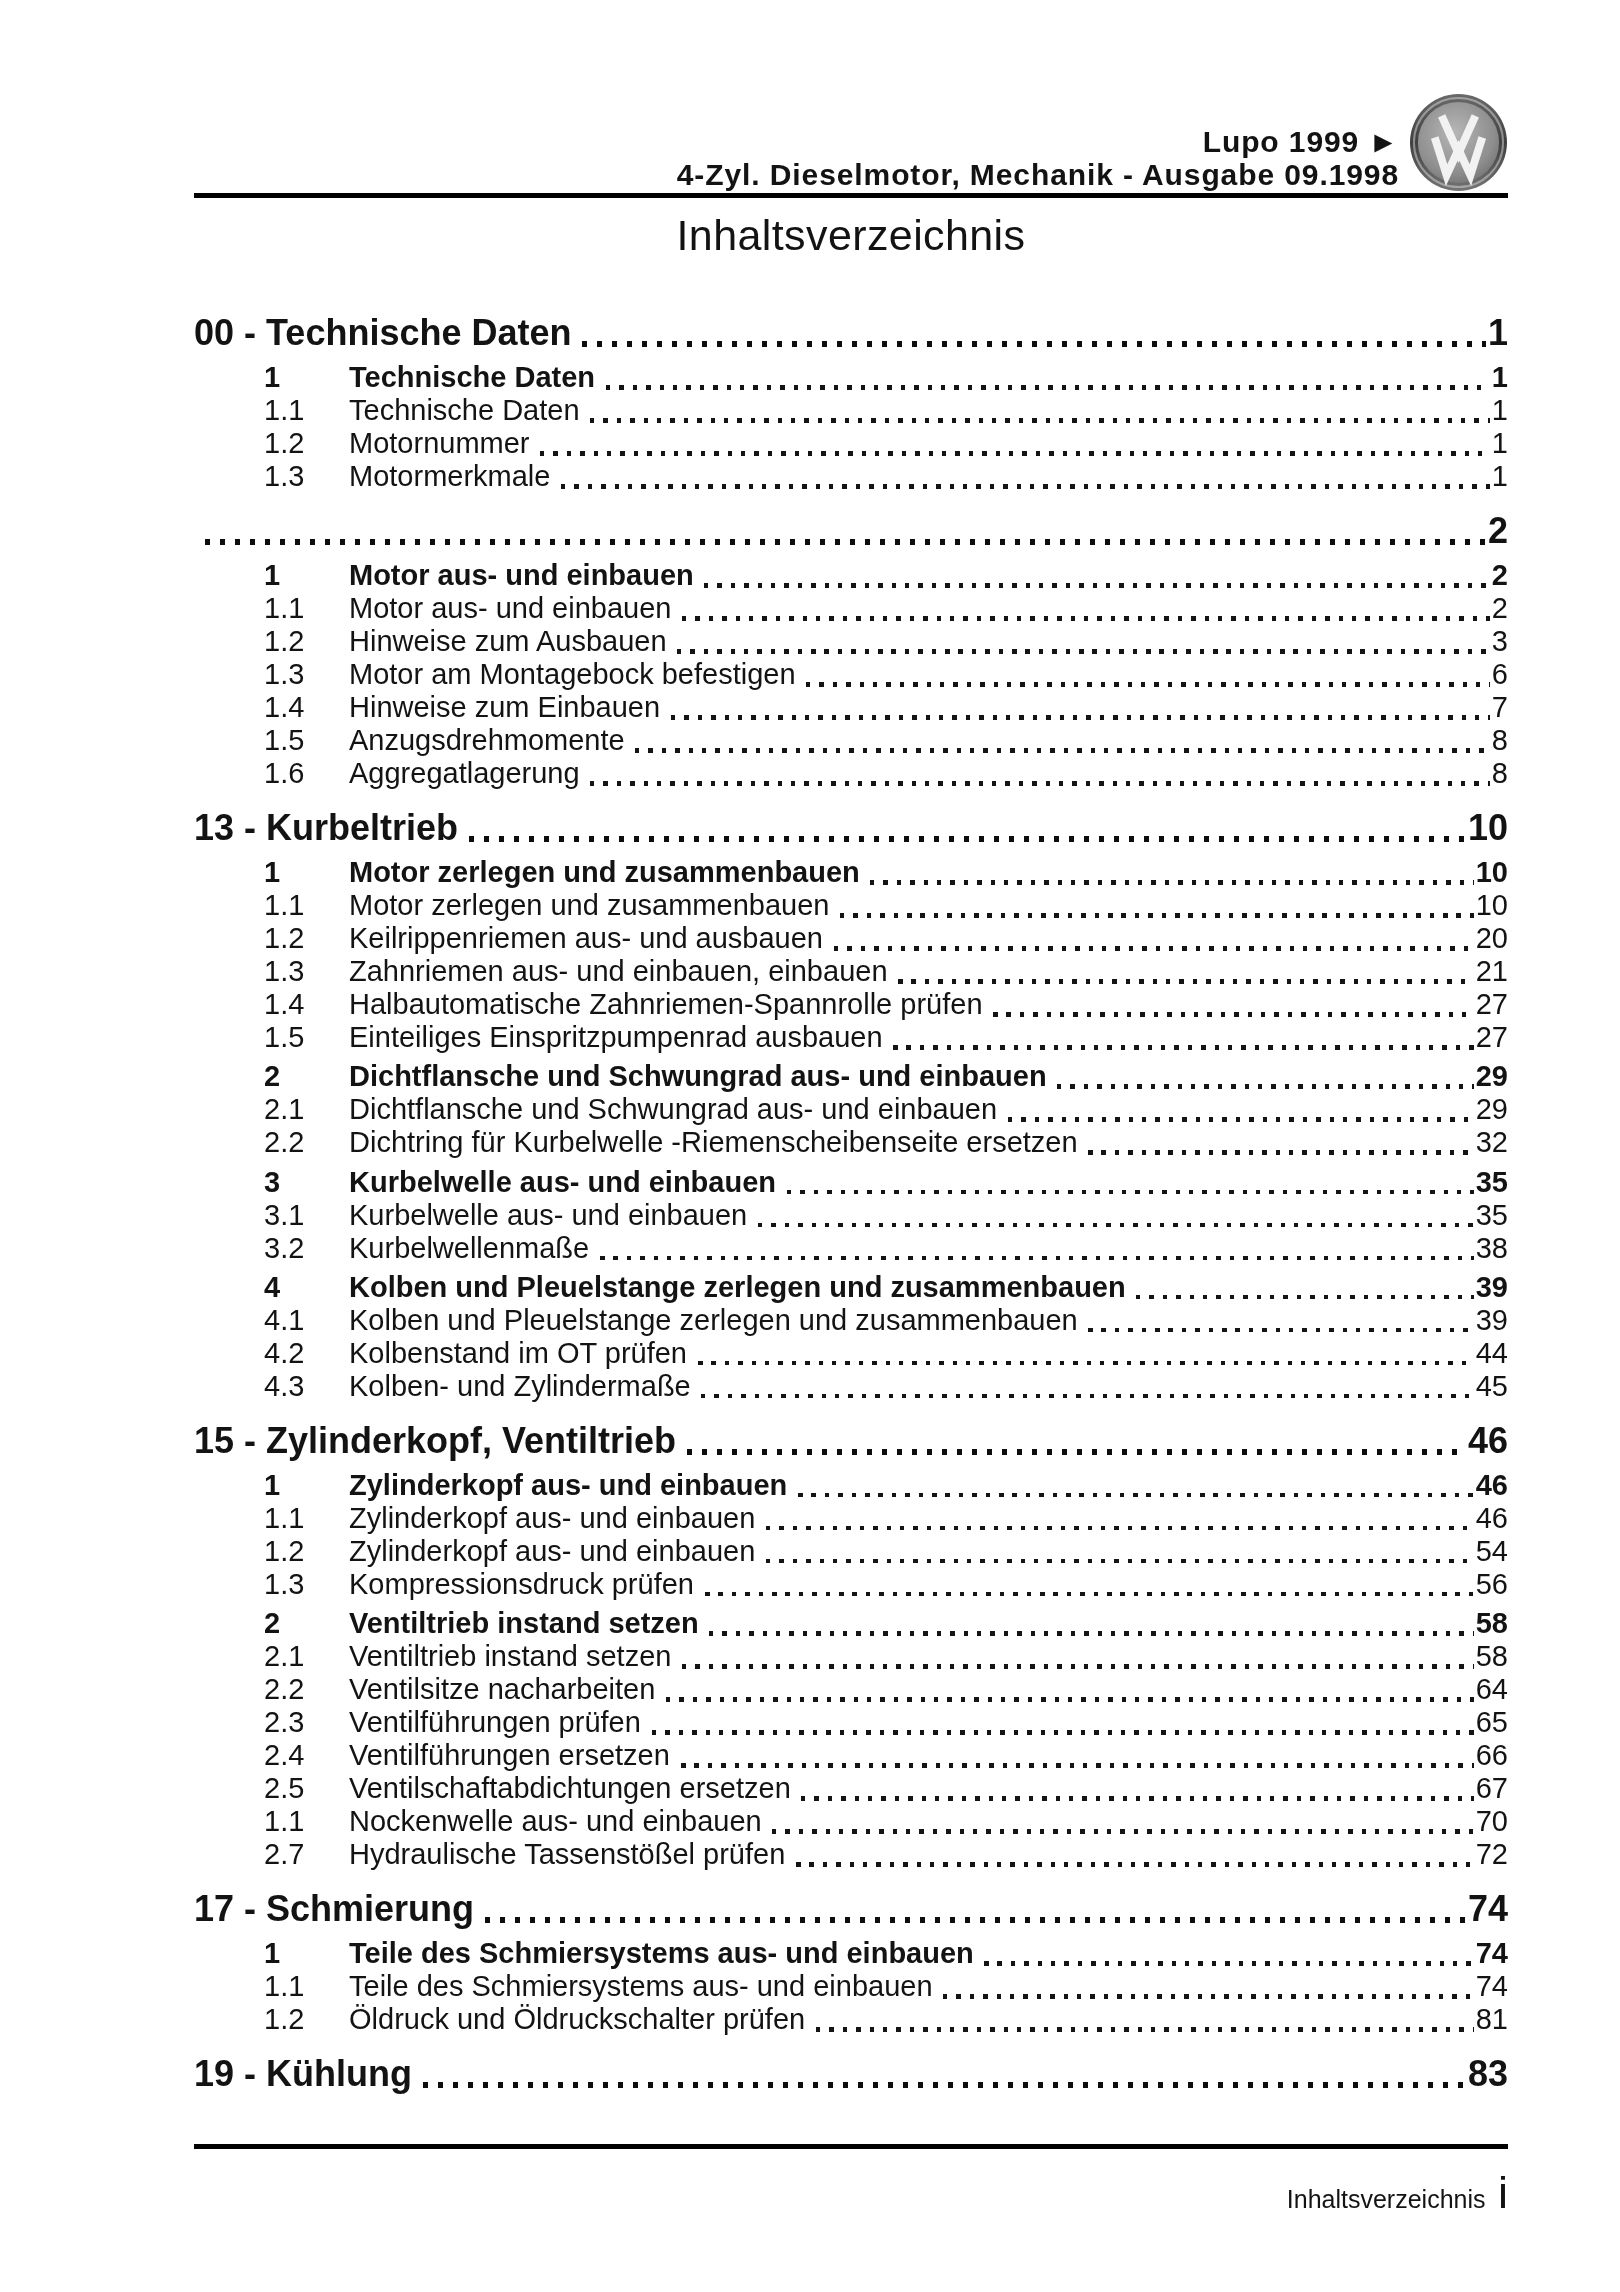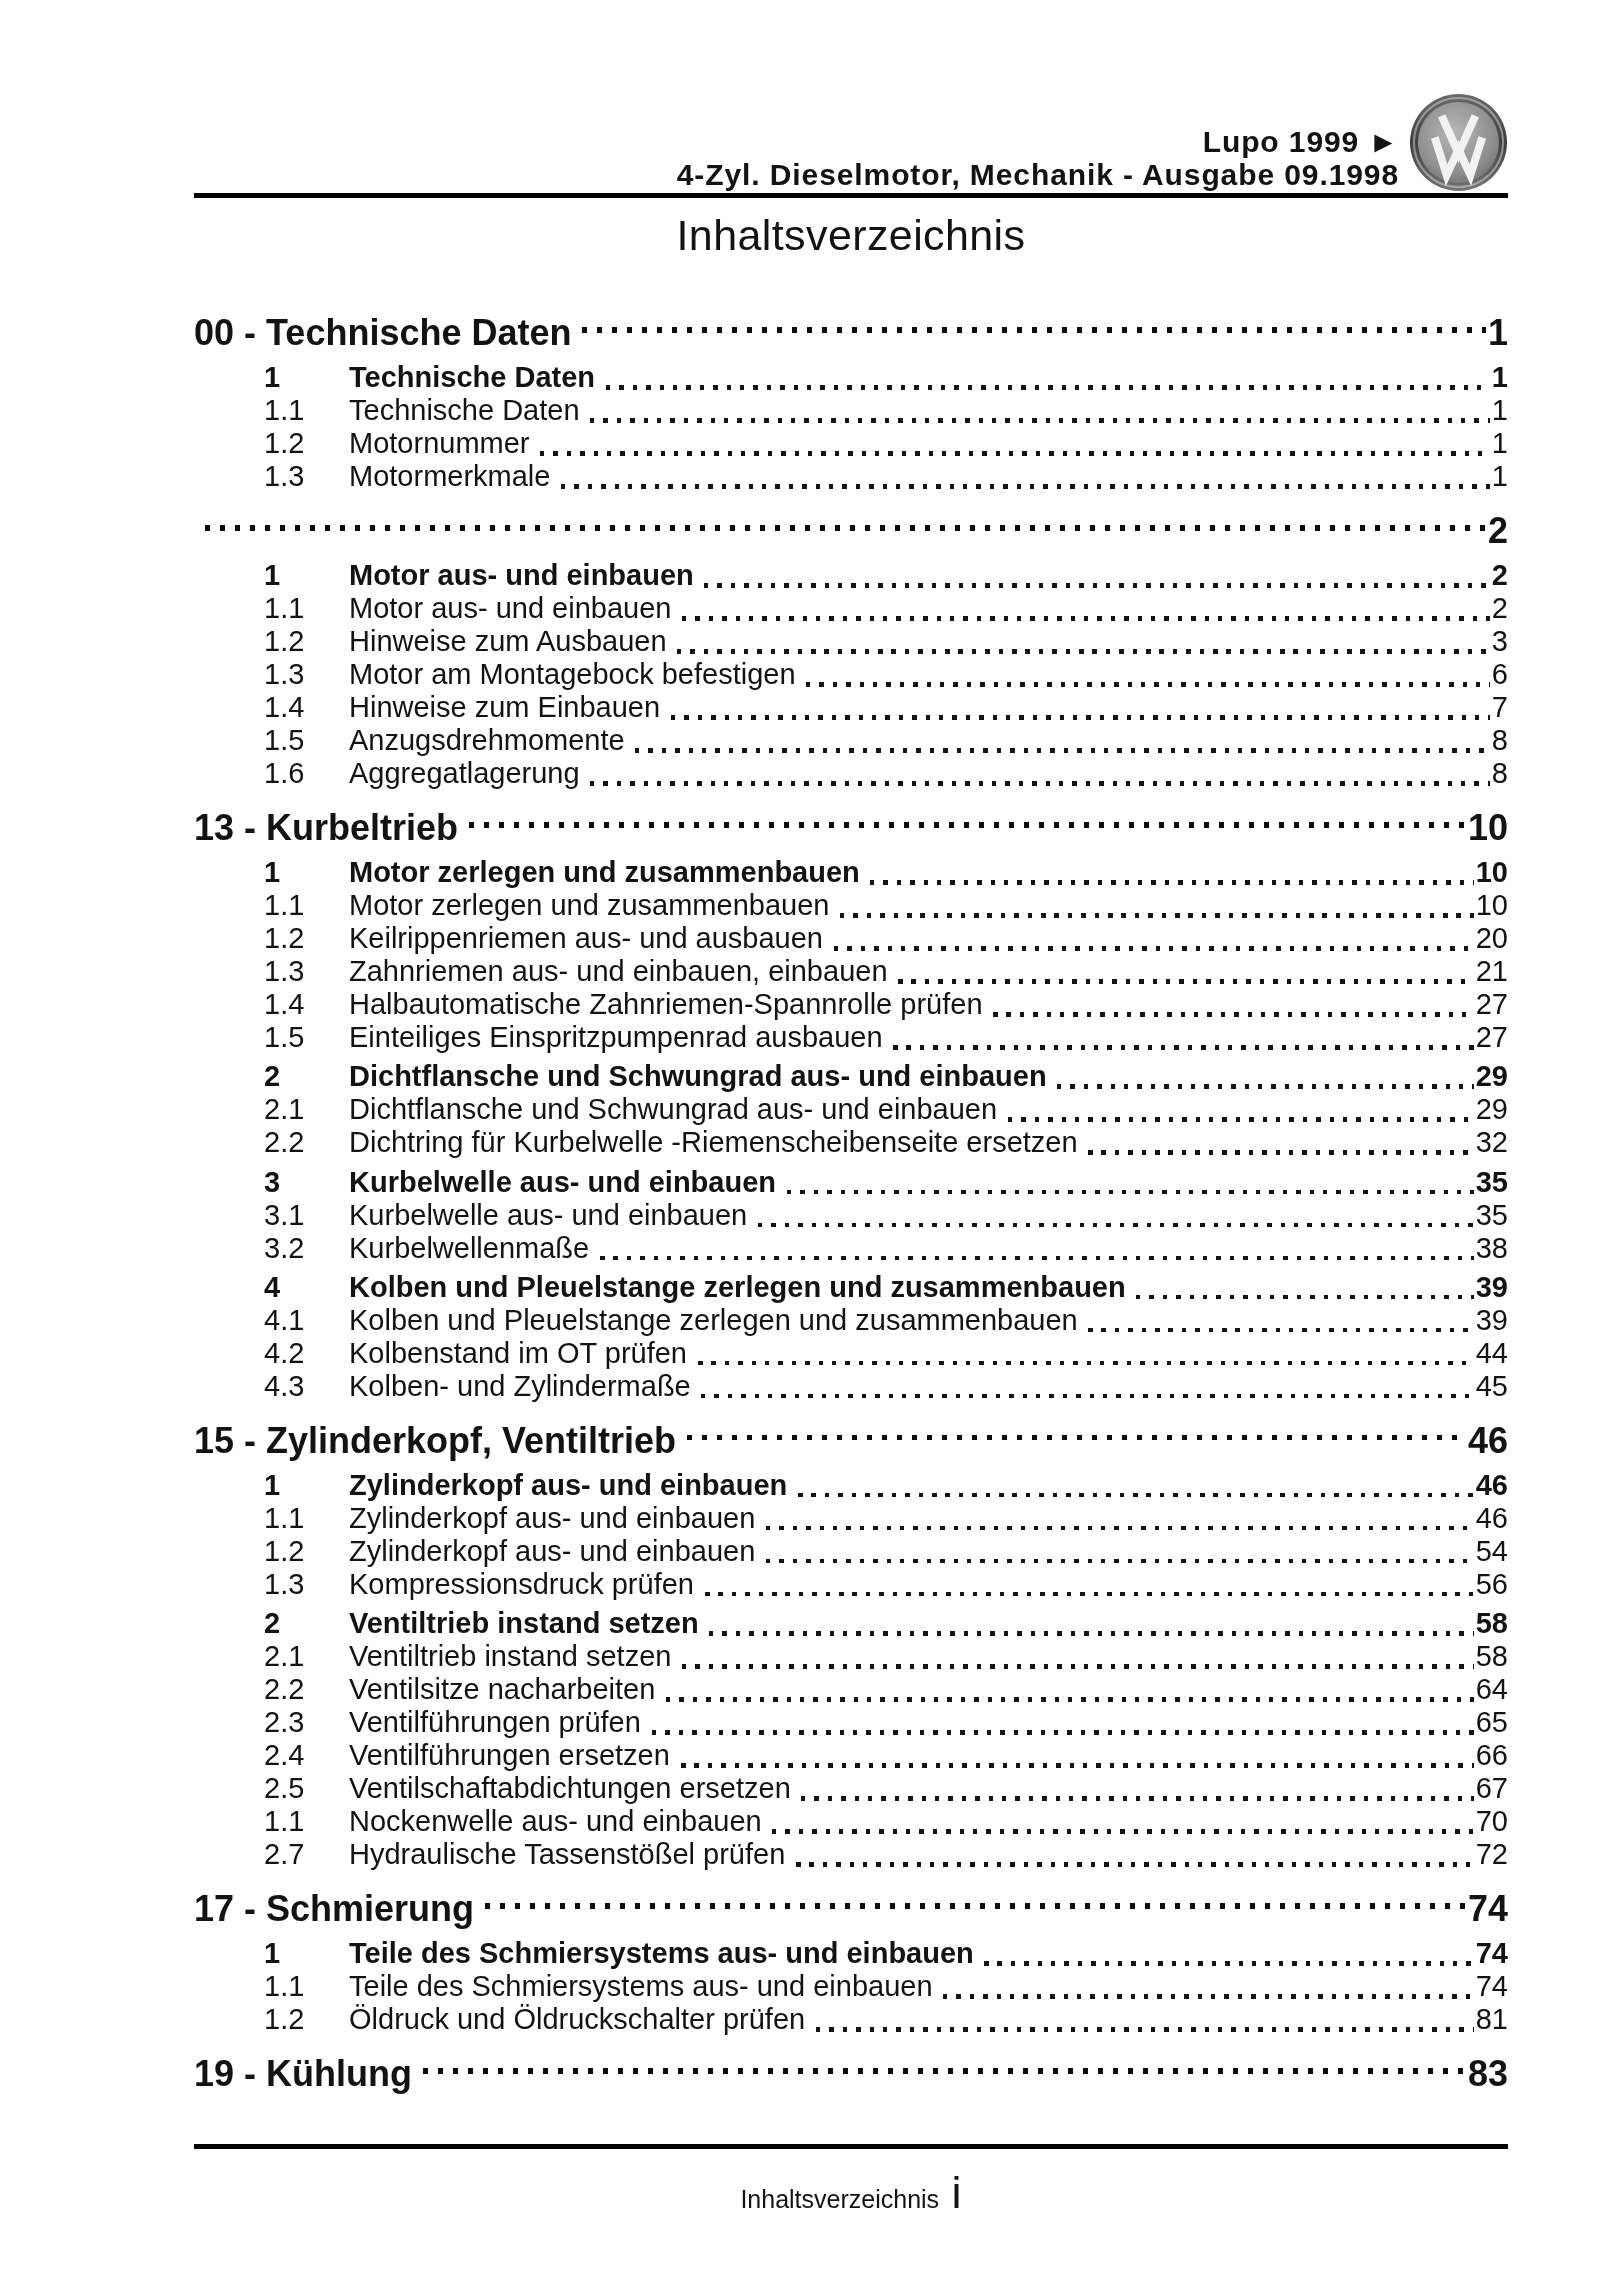--- a/index.html
+++ b/index.html
@@ -16,39 +16,39 @@
   .logo { position:absolute; top:93px; right:0; width:99px; height:99px; }
   .header-rule { position:absolute; top:193px; left:194px; width:1314px; height:5.4px; background:#000; }
   
   .page-title {
     position:absolute; top:211px; left:194px; width:1314px; margin:0;
     text-align:center; font-size:43px; font-weight:400; letter-spacing:0.4px;
   }
   
   .toc { position:absolute; top:313px; left:194px; width:1314px; }
   .row { display:flex; align-items:flex-end; }
-  .chapter-row { font-size:36px; line-height:39px; font-weight:700; margin-top:18px; margin-bottom:9px;align-items:center; }
+  .chapter-row { font-size:36px; line-height:39px; font-weight:700; margin-top:18px; margin-bottom:9px; }
   .section:first-child .chapter-row { margin-top:0; }
   .entry-row { font-size:29px; line-height:33px; padding-left:70px; }
   .entry-row.bold { font-weight:700; }
   .entry-row.group-gap { margin-top:6.3px; }
   .num { flex:none; width:85px; }
   .chap-label, .entry-title { flex:none; white-space:nowrap; }
   .leader {
     flex:1 1 auto; height:4.5px; margin:0 1.8px 4.5px 10.7px; min-width:27px;
     background-image:repeating-linear-gradient(to right,#141414 0 4.5px,transparent 4.5px 13.4px);
   }
   .chapter-row .leader {
     height:5.4px; margin-bottom:5.4px;
     background-image:repeating-linear-gradient(to right,#0d0d0d 0 5.4px,transparent 5.4px 15px);
   }
   .pagenum { flex:none; }
   
   .footer-rule { position:absolute; top:2144px; left:194px; width:1314px; height:4.5px; background:#000; }
-  .footer { position:absolute; top:2167px; left:194px; width:1314px; text-align:center; white-space:nowrap; }
+  .footer { position:absolute; top:2167px; left:194px; width:1314px; text-align:right; white-space:nowrap; }
   .footer-label { font-size:25px; }
   .footer-page { font-size:45px; margin-left:12.5px; }
 </style>
 </head>
 <body>
 
 <div class="page">
 
   <div class="header">
     <div class="header-text">

